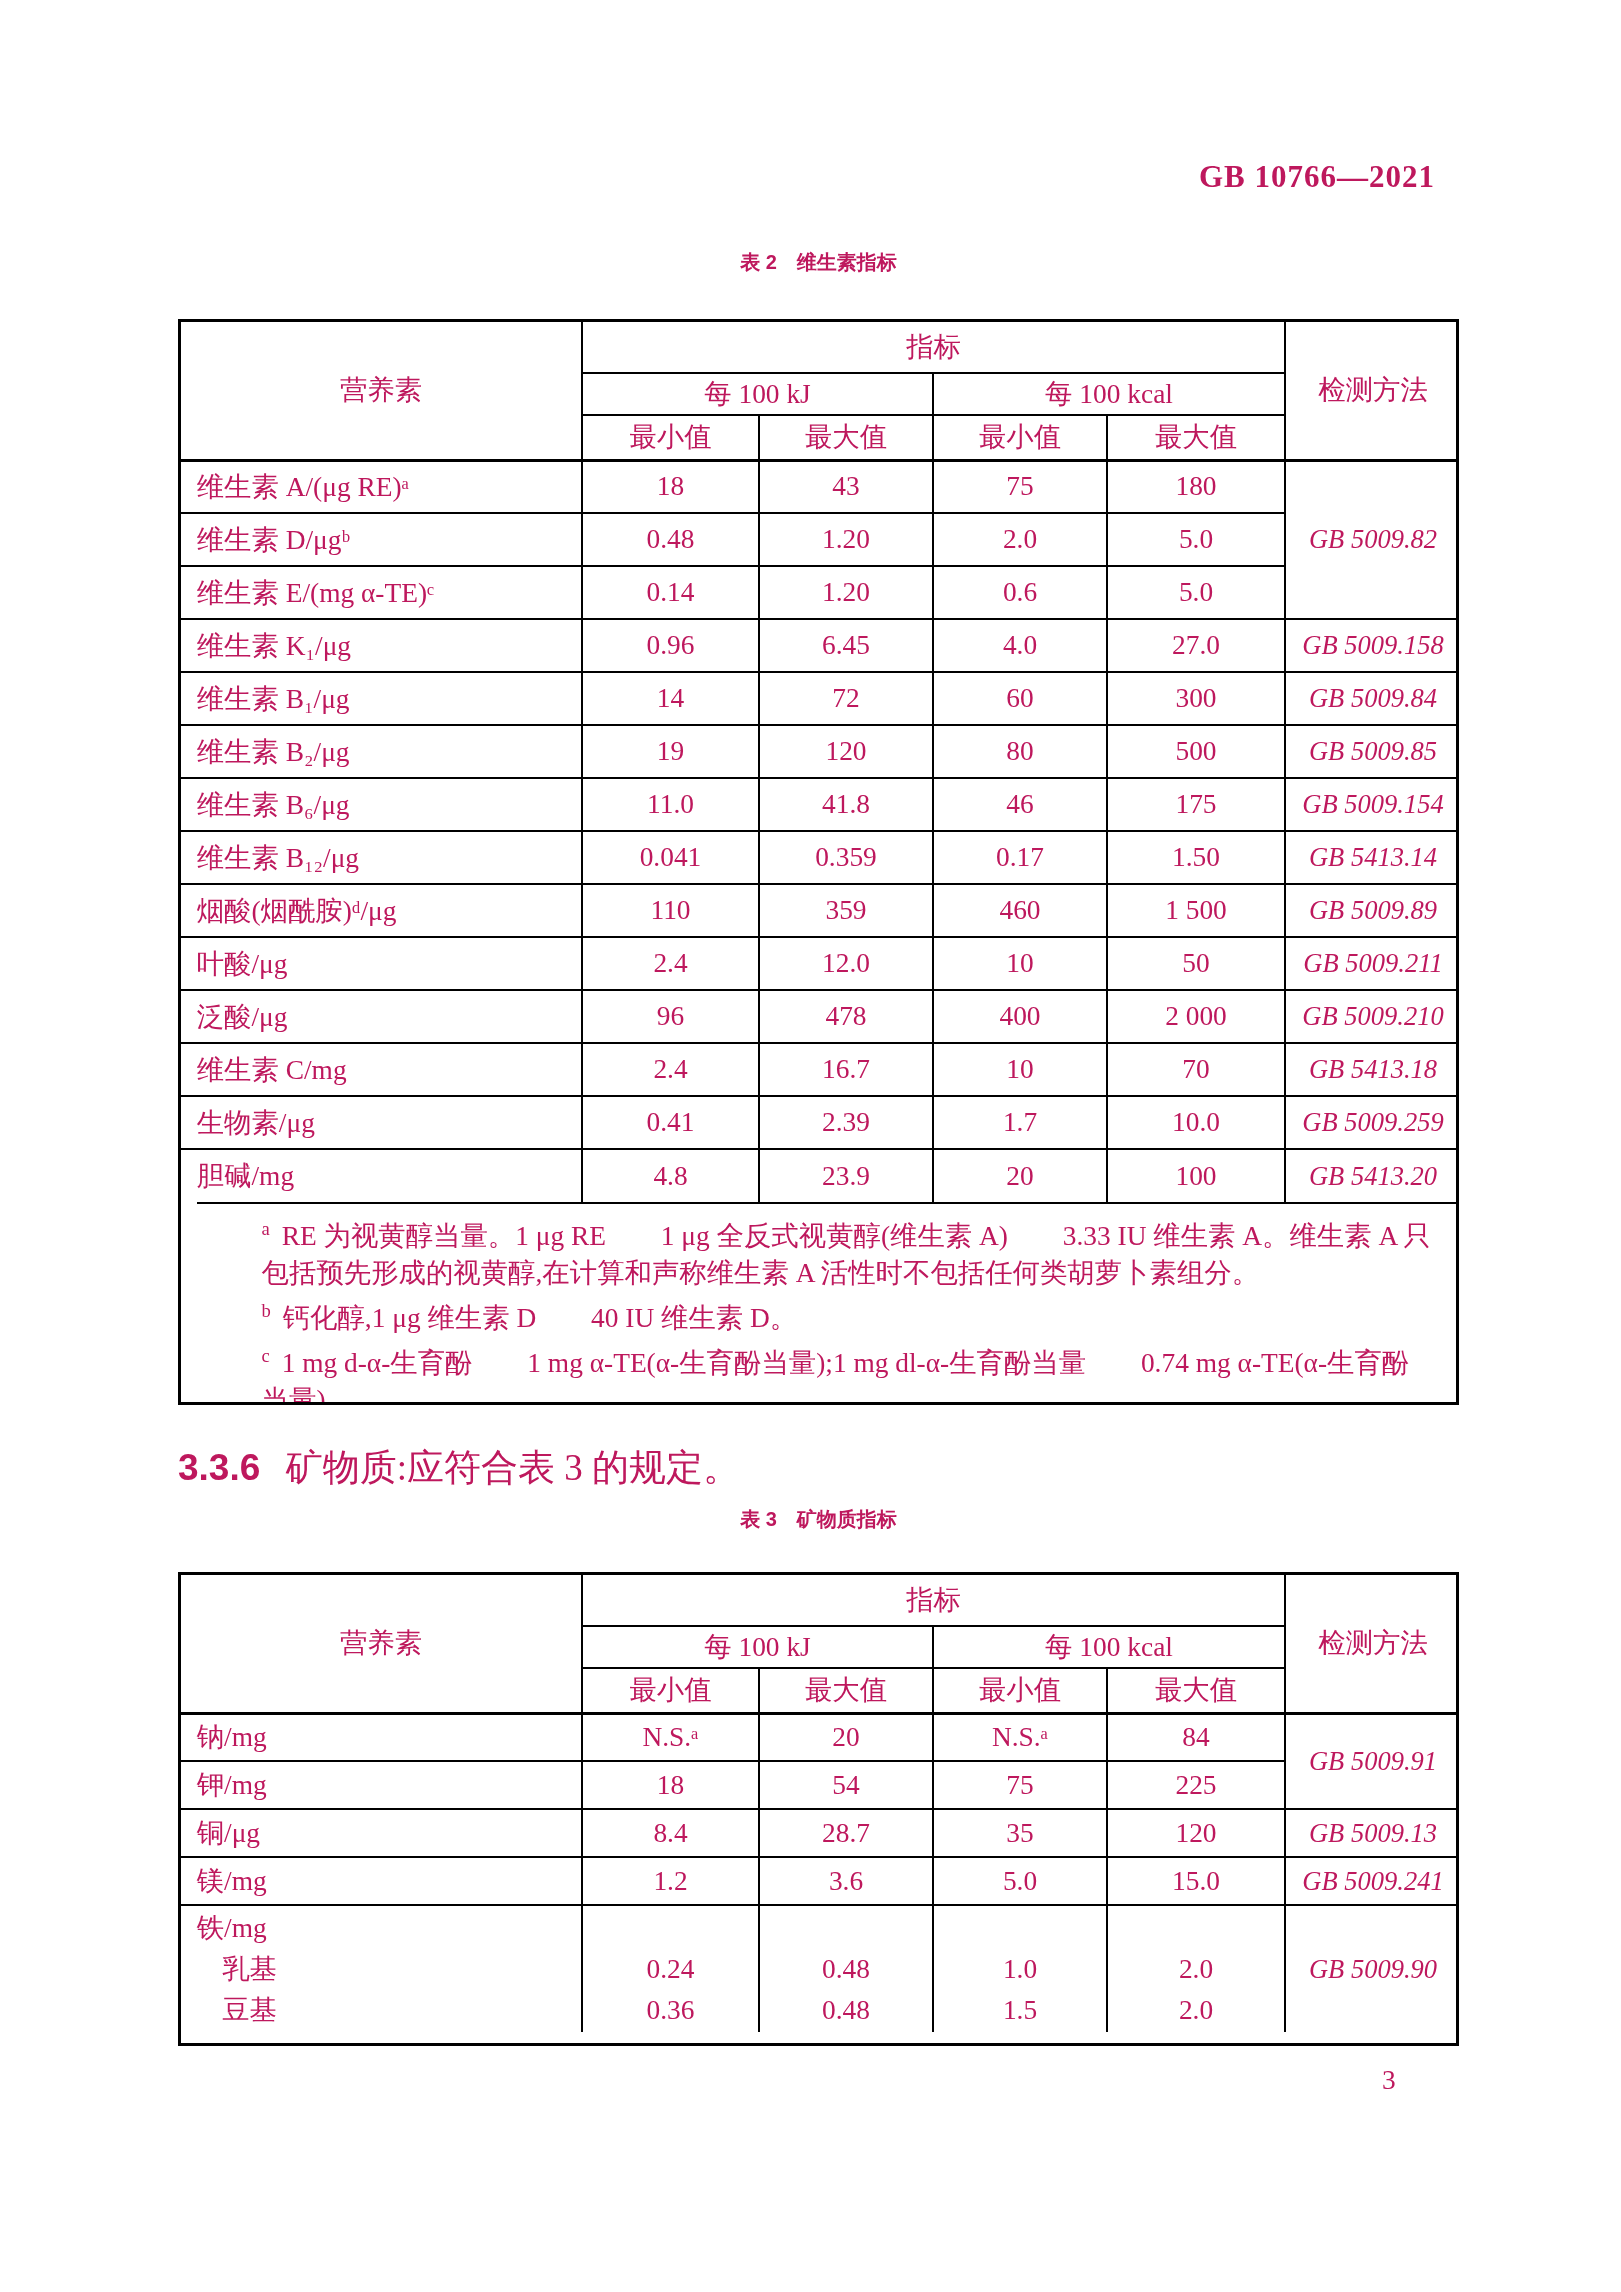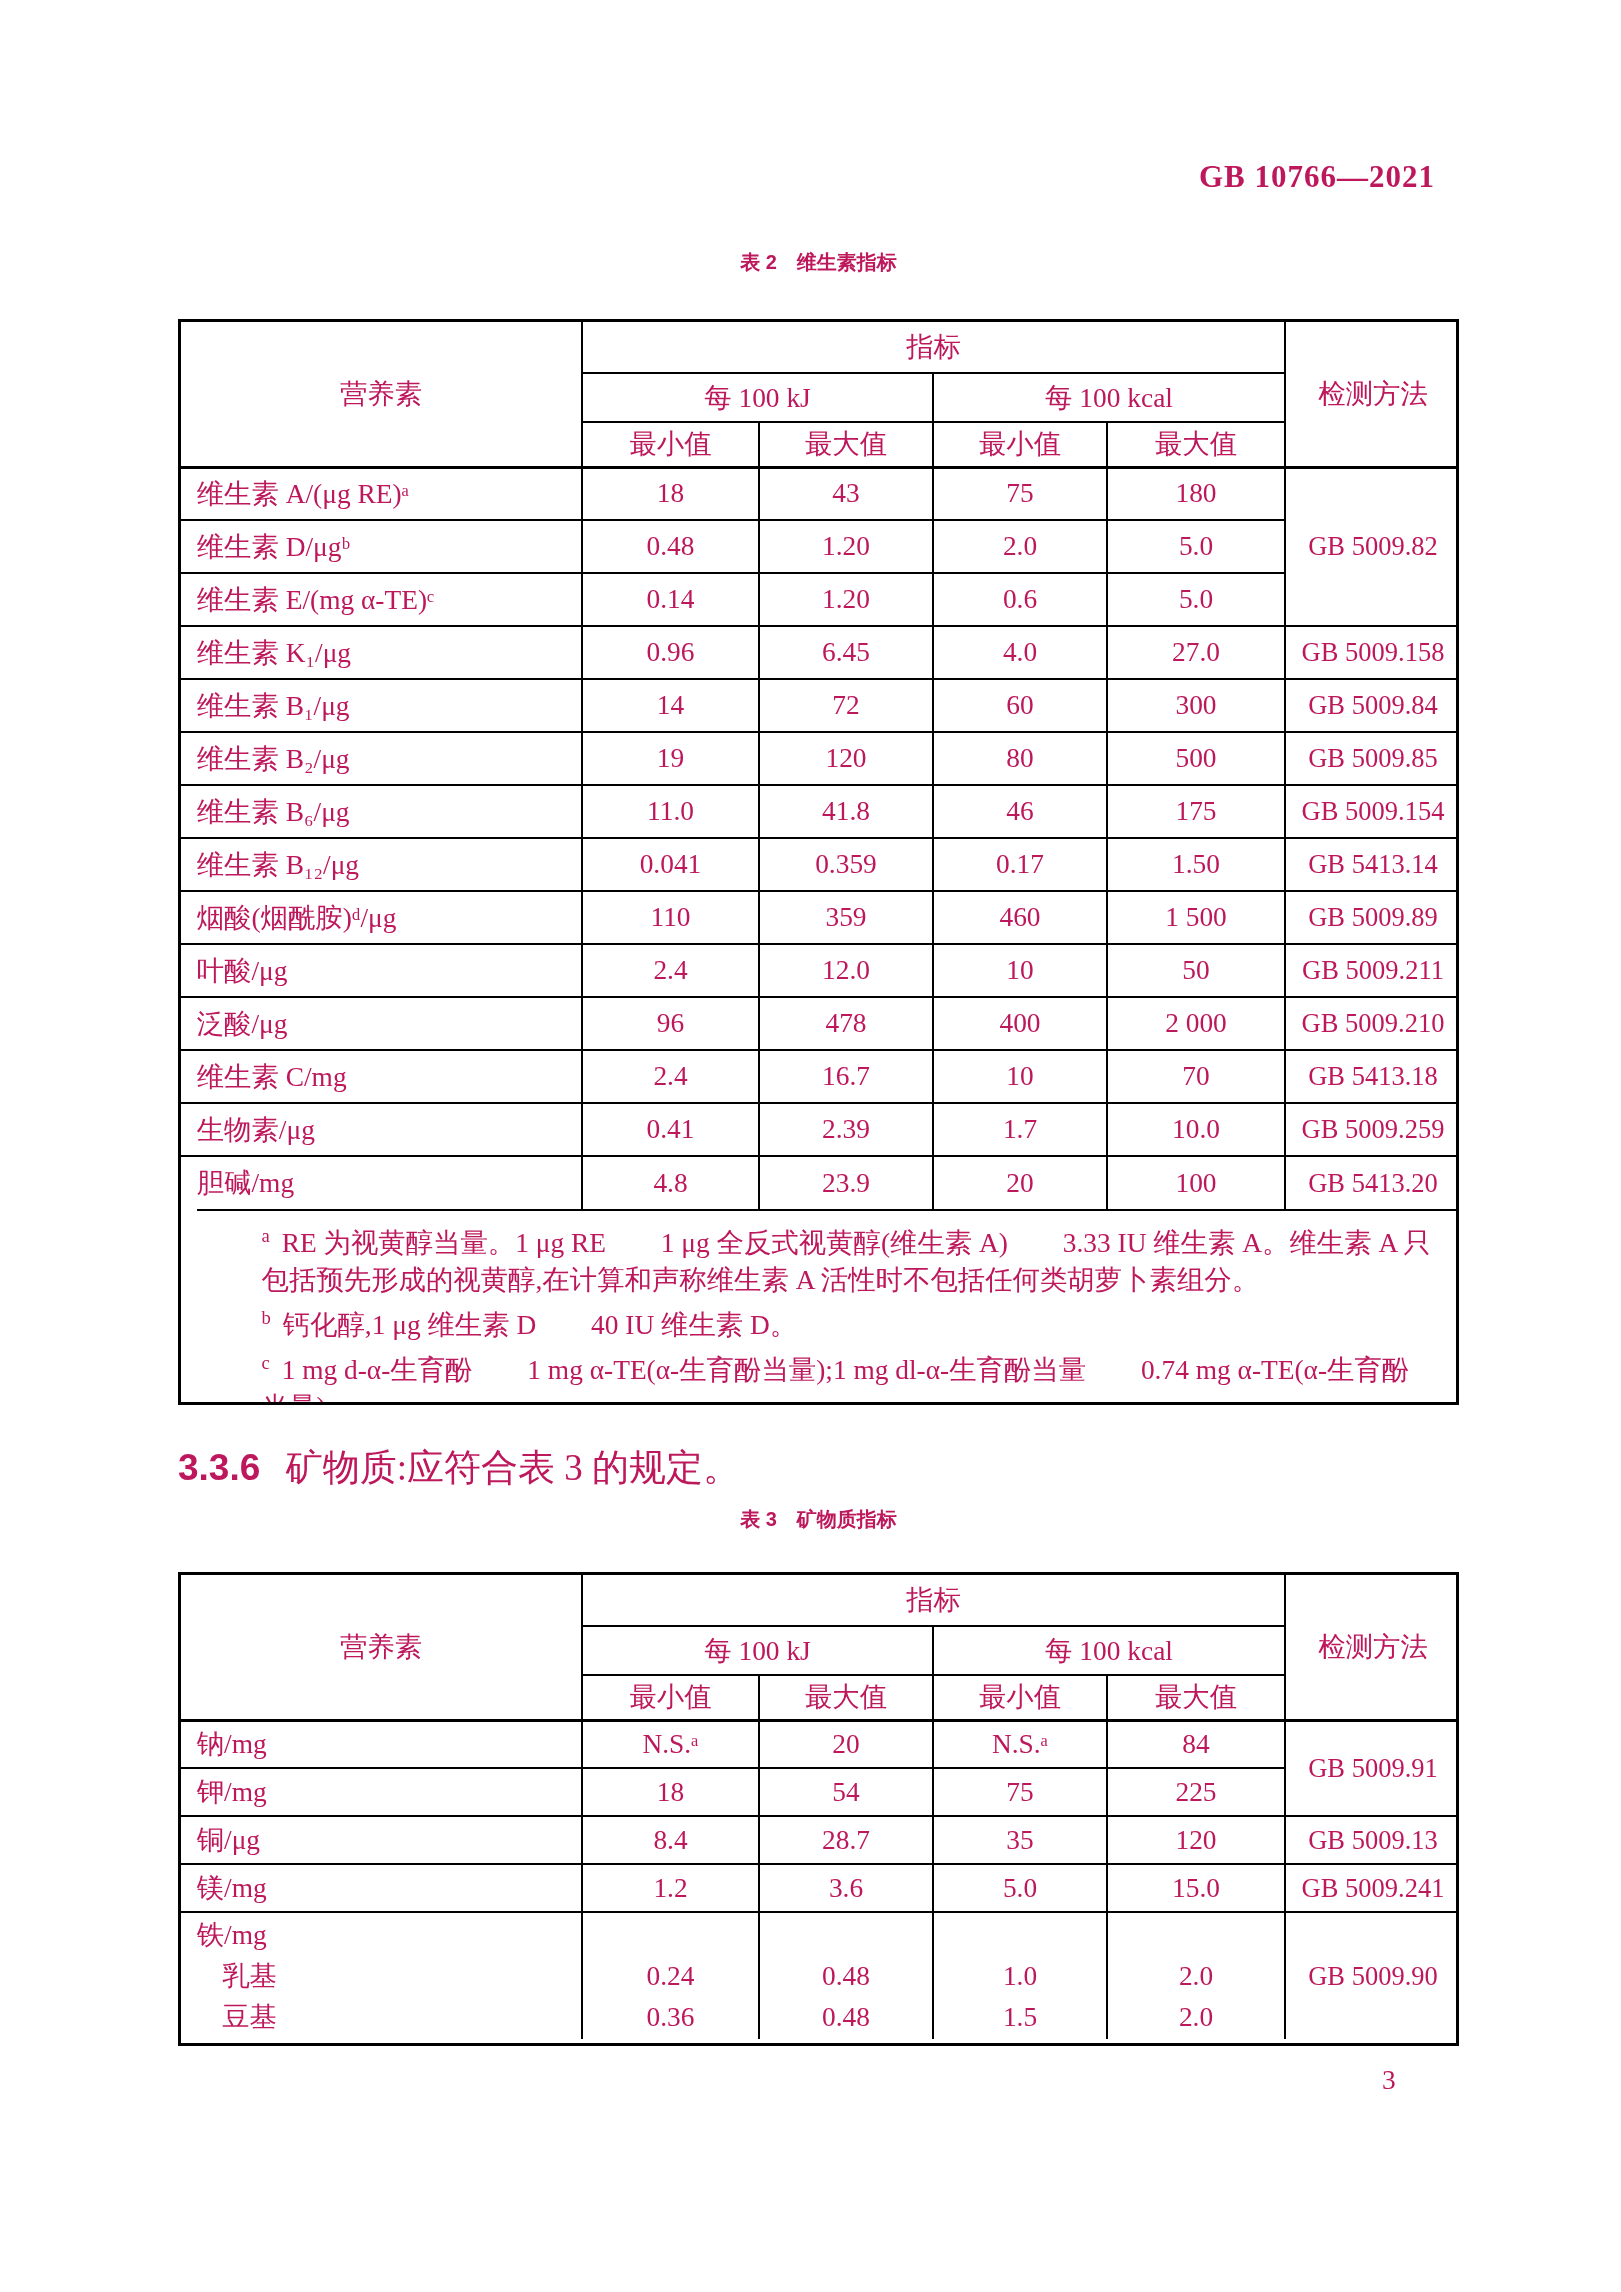--- a/index.html
+++ b/index.html
@@ -29,26 +29,26 @@
   table { border-collapse:collapse; table-layout:fixed; width:100%; }
   td {
     border:2px solid #000; text-align:center; vertical-align:middle;
     font-size:27.4px; padding:0; overflow:hidden;
   }
   td:first-child { border-left:none; }
   td:last-child  { border-right:none; }
   thead tr:first-child td { border-top:none; }
   tbody tr:last-child td { border-bottom:none;margin-left:12px; }
   .hdr-bottom { border-bottom:3.9px solid #000 !important; }
-  tr.h1 { height:51px; } tr.h2 { height:49px; } tr.h3 { height:45px; }
+  tr.h1 { height:51px; } tr.h2 { height:42px; } tr.h3 { height:45px; }
   .t2 tbody tr { height:53px; }
   .t3 tbody tr { height:48px; }
   .t3 tbody tr.tall { height:127px; }
   tbody .c-label { text-align:left; padding-left:15.7px; }
-  .c-method { font-size:26.5px; }
+  .c-method { font-size:26.5px;font-style:italic; }
   td.stack { vertical-align:top; padding-top:2px; }
   .line { height:41px; line-height:41px; }
   .line.indent { padding-left:25.5px; }
   .notes {
     border-top:2.9px solid #000; padding:5.9px 21.6px 0 21.6px;
     font-size:27.4px; line-height:37px; overflow:hidden;margin-left:16px;
   }
   .note { padding-left:43px; }
   .note sup { font-size:18.6px; margin-right:11.8px; }
   .clause { position:absolute; left:178px; top:1443px; margin:0; font-size:37px; }

